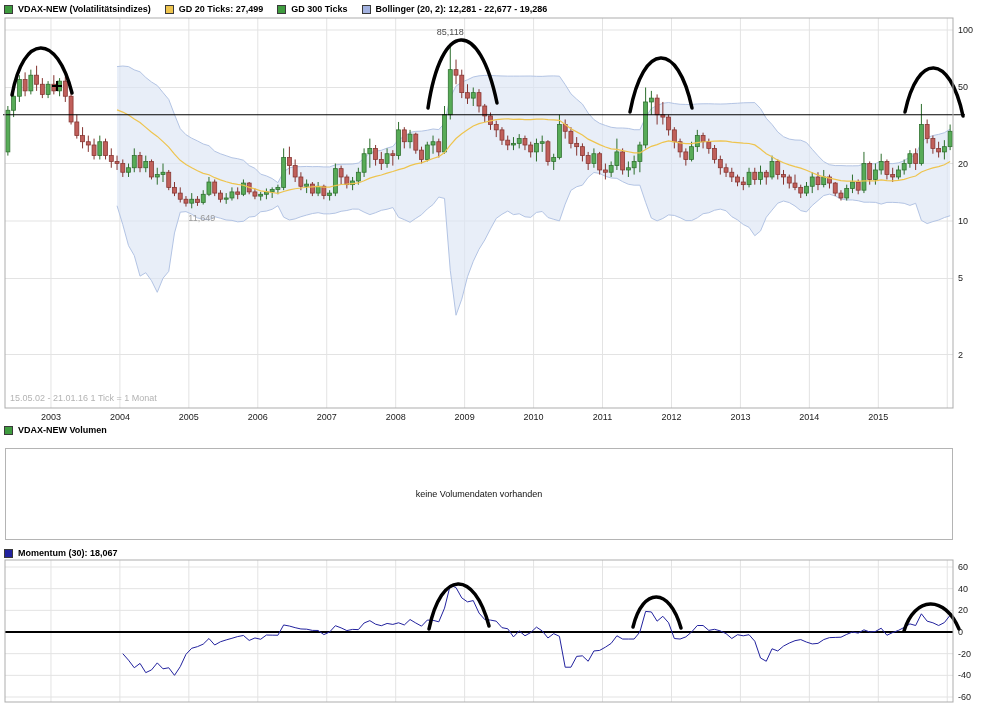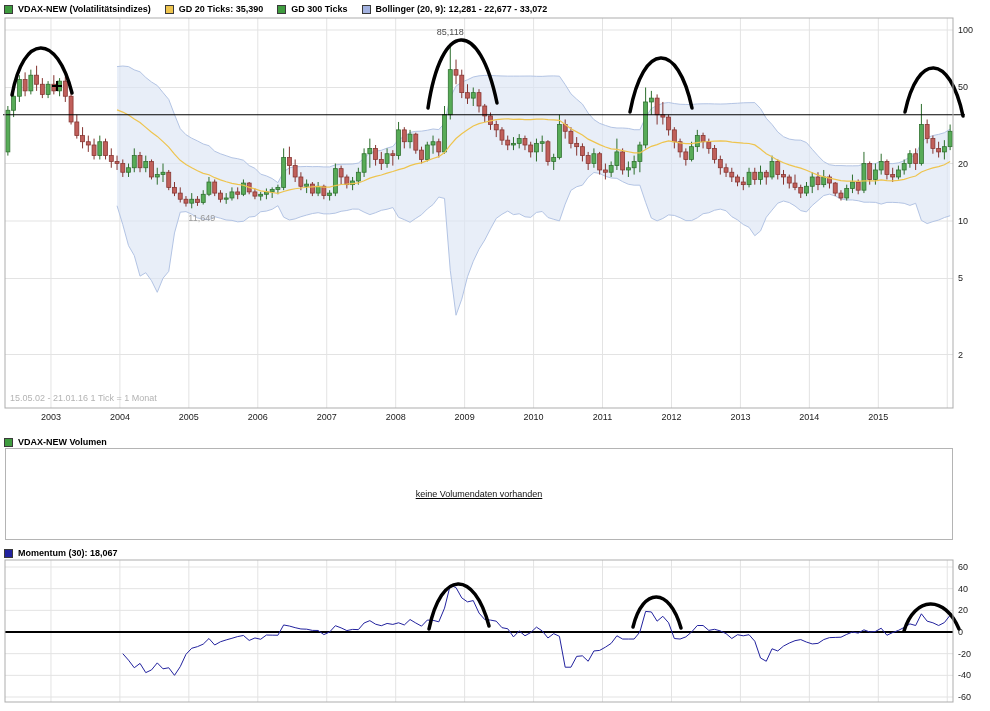--- a/index.html
+++ b/index.html
@@ -4,21 +4,21 @@
 <style>
   html,body{margin:0;padding:0;background:#fff;}
   #page{position:relative;width:990px;height:711px;background:#fff;overflow:hidden;
         font-family:"Liberation Sans",sans-serif;}
   #chart-canvas{position:absolute;left:0;top:0;}
   .legend-row{position:absolute;left:4px;display:flex;align-items:center;gap:14px;height:12px;}
   .leg-item{display:flex;align-items:center;white-space:nowrap;}
   .swatch{width:7px;height:7px;border:1px solid #3a3a3a;margin-right:5px;flex:none;display:inline-block;}
   .leg-label{font-size:9px;font-weight:bold;color:#000;}
   #volume-box{position:absolute;left:5px;top:448px;width:946px;height:90px;border:1px solid #b4b4b4;
-              display:flex;align-items:center;justify-content:center;background:#fff;text-decoration:underline;}
+              display:flex;align-items:center;justify-content:center;background:#fff;}
   #volume-box span{font-size:9px;color:#111;}
 </style>
 </head>
 <body>
 
 <div id="page">
   <svg id="chart-canvas" width="990" height="711">
       <g font-family="Liberation Sans, sans-serif" font-size="9">
         <rect x="5" y="18" width="948" height="390" fill="#fff"></rect>
         <g>
@@ -450,33 +450,33 @@
       </g>
     </svg>
 
   <div class="legend-row" style="top:3px">
     <span class="leg-item">
       <span class="swatch" style="background: rgb(63, 156, 63);"></span>
       <span class="leg-label">VDAX-NEW (Volatilitätsindizes)</span>
     </span>
     <span class="leg-item">
       <span class="swatch" style="background: rgb(238, 196, 78);"></span>
-      <span class="leg-label">GD 20 Ticks: 35,390</span>
+      <span class="leg-label">GD 20 Ticks: 27,499</span>
     </span>
     <span class="leg-item">
       <span class="swatch" style="background: rgb(63, 156, 63);"></span>
       <span class="leg-label">GD 300 Ticks</span>
     </span>
     <span class="leg-item">
       <span class="swatch" style="background: rgb(163, 178, 224);"></span>
-      <span class="leg-label">Bollinger (20, 9): 12,281 - 22,677 - 33,072</span>
+      <span class="leg-label">Bollinger (20, 2): 12,281 - 22,677 - 19,286</span>
     </span>
   </div>
 
-  <div class="legend-row" style="top:436px">
+  <div class="legend-row" style="top:424px">
     <span class="leg-item">
       <span class="swatch" style="background: rgb(63, 156, 63);"></span>
       <span class="leg-label">VDAX-NEW Volumen</span>
     </span>
   </div>
 
   <div id="volume-box">
     <span>keine Volumendaten vorhanden</span>
   </div>
 

